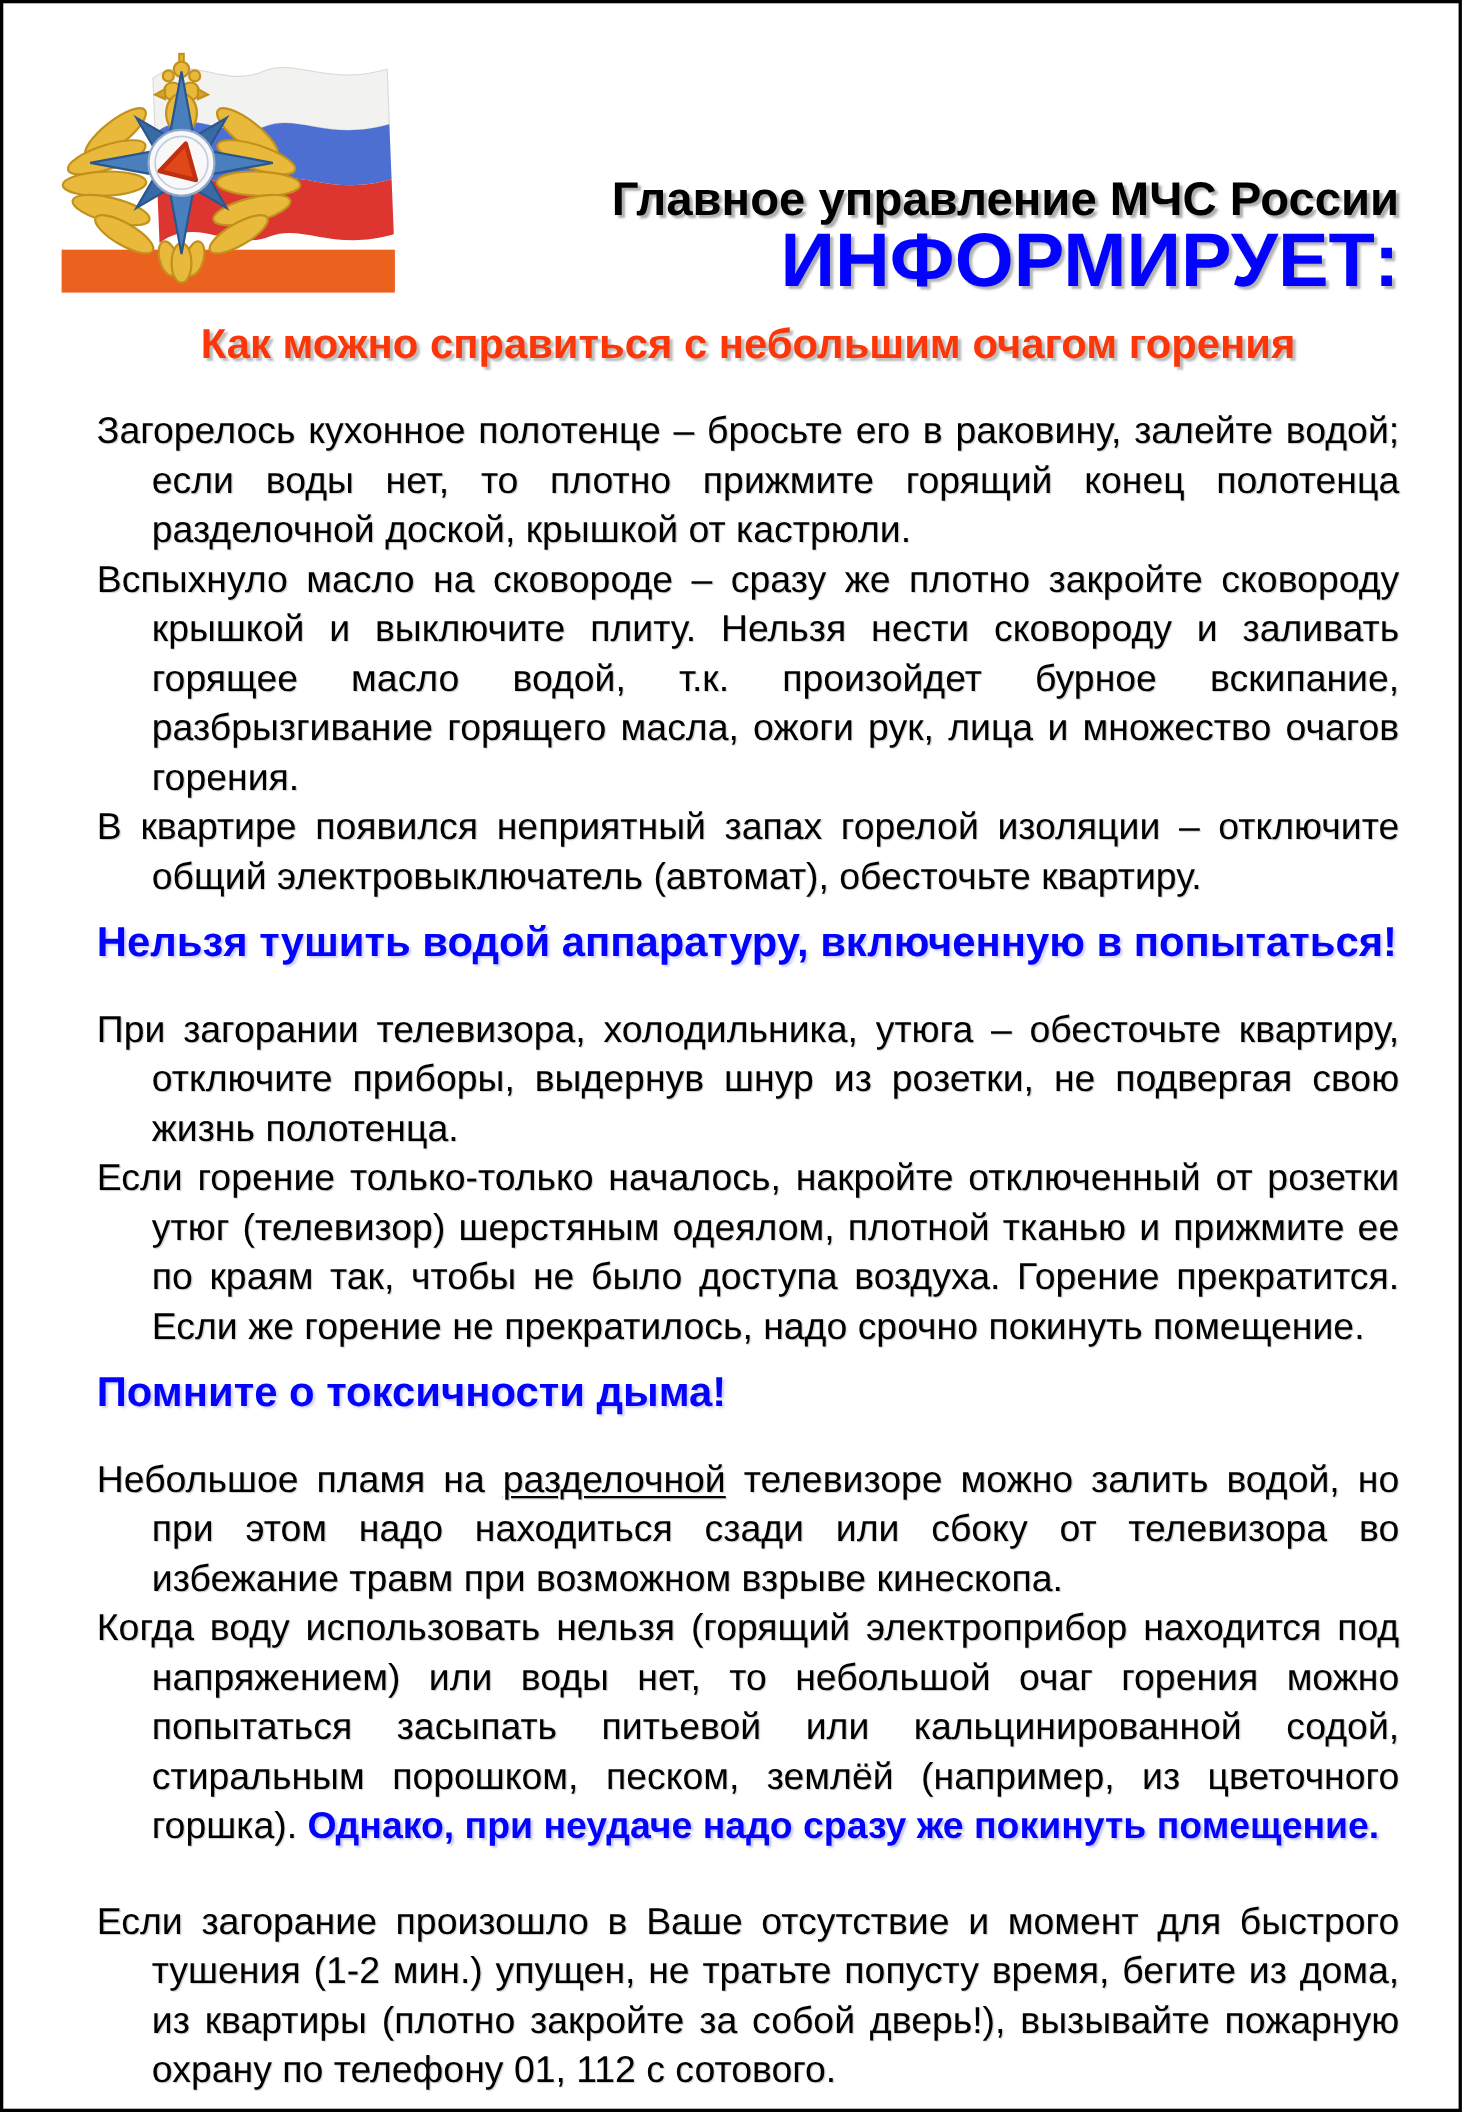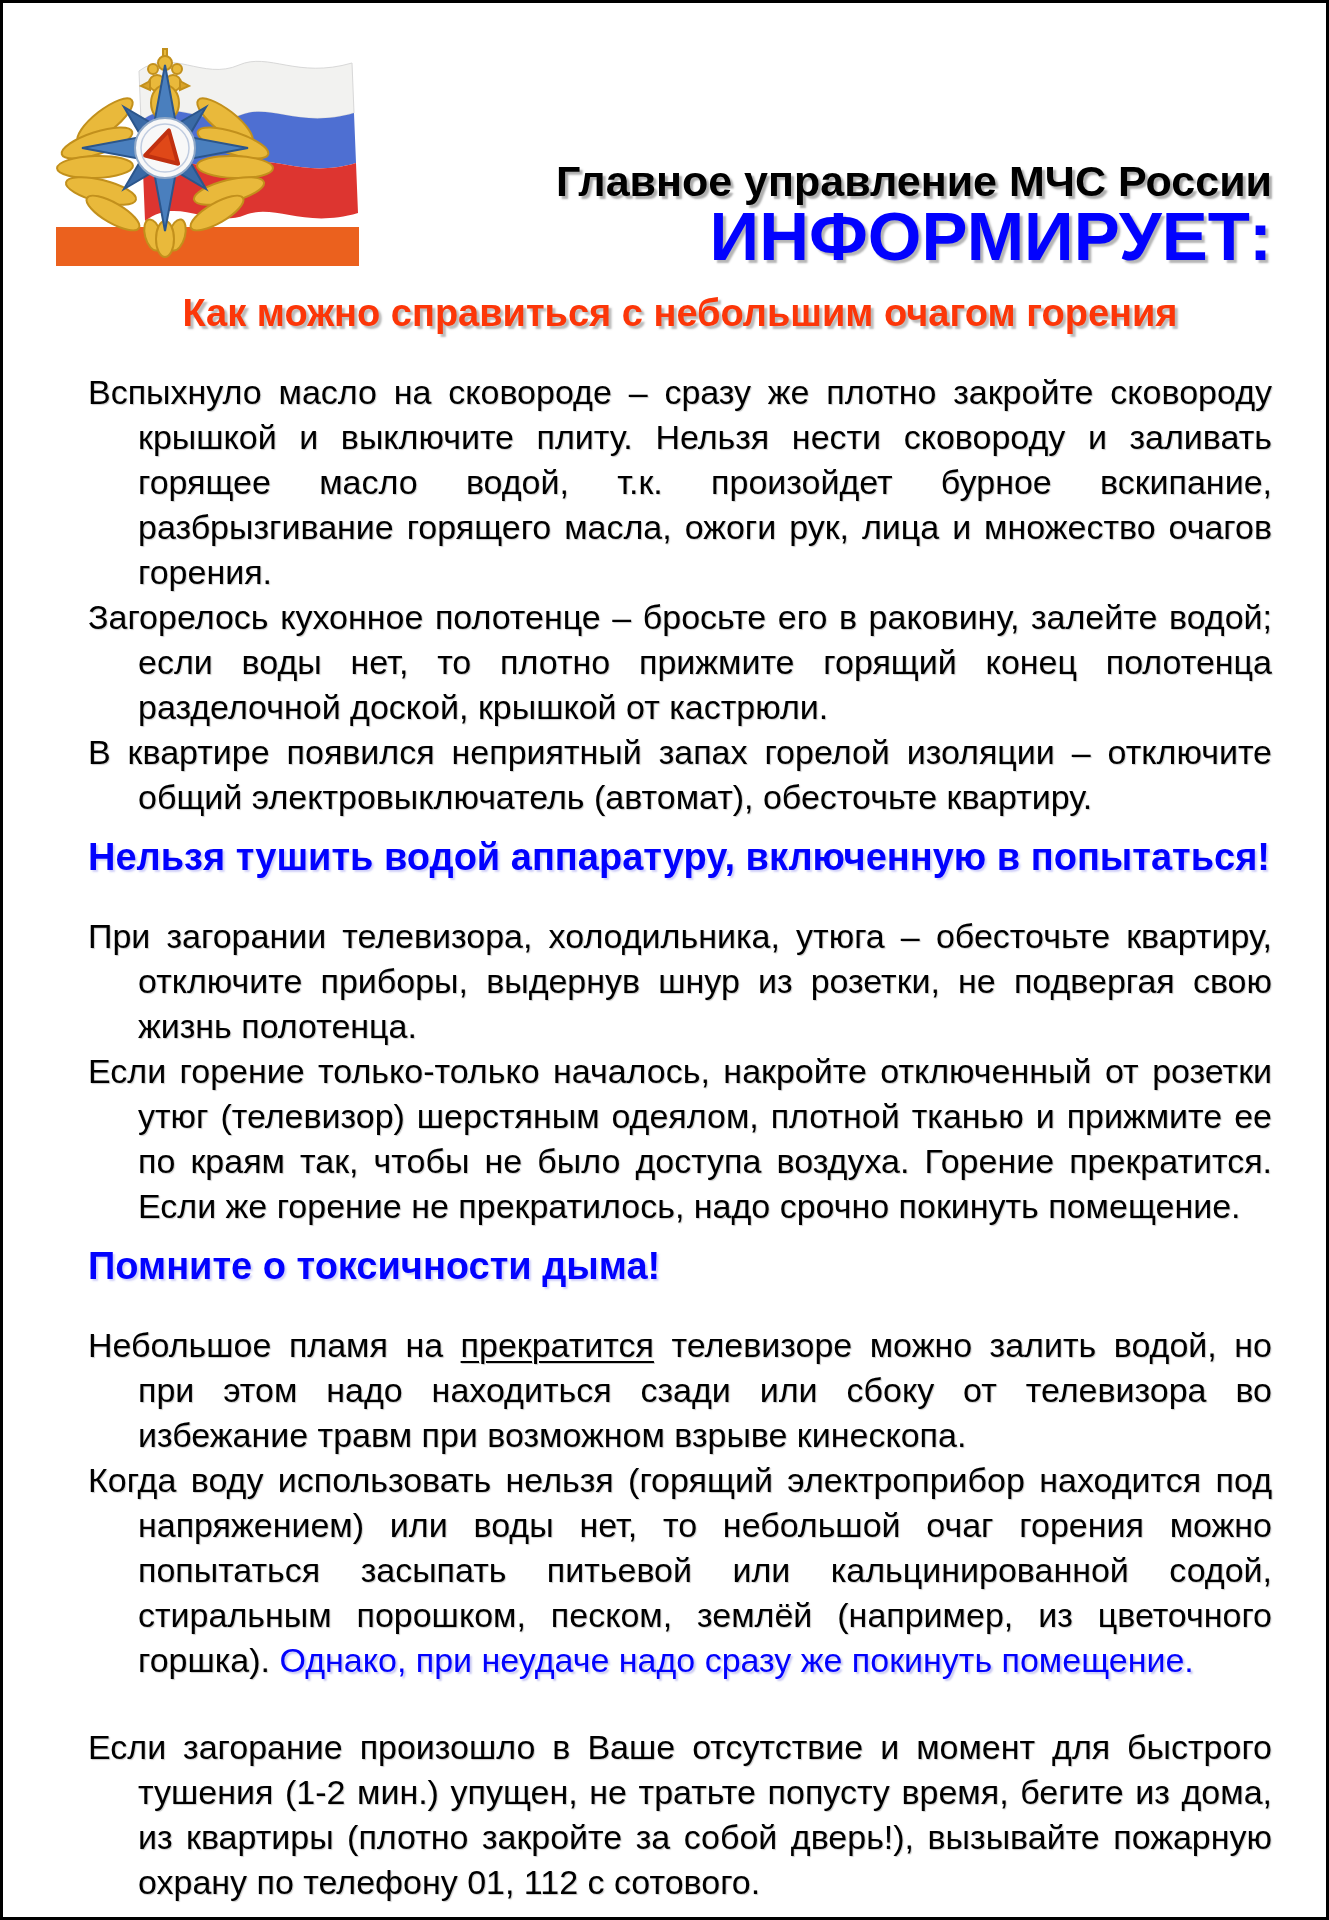--- a/index.html
+++ b/index.html
@@ -36,21 +36,21 @@
   .h.red{color:var(--heading-red,#FC3608);margin-top:12px;text-shadow:3px 3px 2px rgba(120,120,120,0.5);text-align:center;}
   .h.blue{color:var(--heading-blue,#0202FE);text-shadow:2px 2px 2px rgba(120,120,235,0.35);}
   .para{
     font-size:34px;line-height:45px;margin:0;color:#000;
     text-align:justify;
     padding-left:50px;text-indent:-50px;
     text-shadow:1px 1px 1px rgba(70,70,70,0.28);
   }
   .para.gap-before{margin-top:42px;}
   .u{text-decoration:underline;text-decoration-thickness:2px;text-underline-offset:4px;}
-  .bb{color:var(--heading-blue,#0202FE);font-weight:normal;text-shadow:2px 2px 2px rgba(110,110,220,0.4);}
+  .bb{color:var(--heading-blue,#0202FE);font-weight:bold;text-shadow:2px 2px 2px rgba(110,110,220,0.4);}
 </style>
 </head>
 <body>
 
 <div class="page">
 
   <header class="header">
 
     <div class="emblem">
       <div class="orange-bar"></div>
@@ -103,28 +103,28 @@
 
     <div class="titles">
       <div class="title-line">Главное управление МЧС России</div>
       <div class="informs">ИНФОРМИРУЕТ:</div>
     </div>
   </header>
 
   <main class="content">
 
     <h2 class="h red">Как можно справиться с небольшим очагом горения</h2>
+    <p class="para">Загорелось кухонное полотенце – бросьте его в раковину, залейте водой; если воды нет, то плотно прижмите горящий конец полотенца разделочной доской, крышкой от кастрюли.</p>
     <p class="para">Вспыхнуло масло на сковороде – сразу же плотно закройте сковороду крышкой и выключите плиту. Нельзя нести сковороду и заливать горящее масло водой, т.к. произойдет бурное вскипание, разбрызгивание горящего масла, ожоги рук, лица и множество очагов горения.</p>
-    <p class="para">Загорелось кухонное полотенце – бросьте его в раковину, залейте водой; если воды нет, то плотно прижмите горящий конец полотенца разделочной доской, крышкой от кастрюли.</p>
     <p class="para">В квартире появился неприятный запах горелой изоляции – отключите общий электровыключатель (автомат), обесточьте квартиру.</p>
 
     <h2 class="h blue">Нельзя тушить водой аппаратуру, включенную в попытаться!</h2>
     <p class="para">При загорании телевизора, холодильника, утюга – обесточьте квартиру, отключите приборы, выдернув шнур из розетки, не подвергая свою жизнь полотенца.</p>
     <p class="para">Если горение только-только началось, накройте отключенный от розетки утюг (телевизор) шерстяным одеялом, плотной тканью и прижмите ее по краям так, чтобы не было доступа воздуха. Горение прекратится. Если же горение не прекратилось, надо срочно покинуть помещение.</p>
 
     <h2 class="h blue">Помните о токсичности дыма!</h2>
-    <p class="para"><span>Небольшое пламя на </span><span class="u">прекратится</span><span> телевизоре можно залить водой, но при этом надо находиться сзади или сбоку от телевизора во избежание травм при возможном взрыве кинескопа.</span></p>
+    <p class="para"><span>Небольшое пламя на </span><span class="u">разделочной</span><span> телевизоре можно залить водой, но при этом надо находиться сзади или сбоку от телевизора во избежание травм при возможном взрыве кинескопа.</span></p>
     <p class="para"><span>Когда воду использовать нельзя (горящий электроприбор находится под напряжением) или воды нет, то небольшой очаг горения можно попытаться засыпать питьевой или кальцинированной содой, стиральным порошком, песком, землёй (например, из цветочного горшка). </span><span class="bb">Однако, при неудаче надо сразу же покинуть помещение.</span></p>
 
     <p class="para gap-before">Если загорание произошло в Ваше отсутствие и момент для быстрого тушения (1-2 мин.) упущен, не тратьте попусту время, бегите из дома, из квартиры (плотно закройте за собой дверь!), вызывайте пожарную охрану по телефону 01, 112 с сотового.</p>
 
   </main>
 </div>
 
 </body></html>

